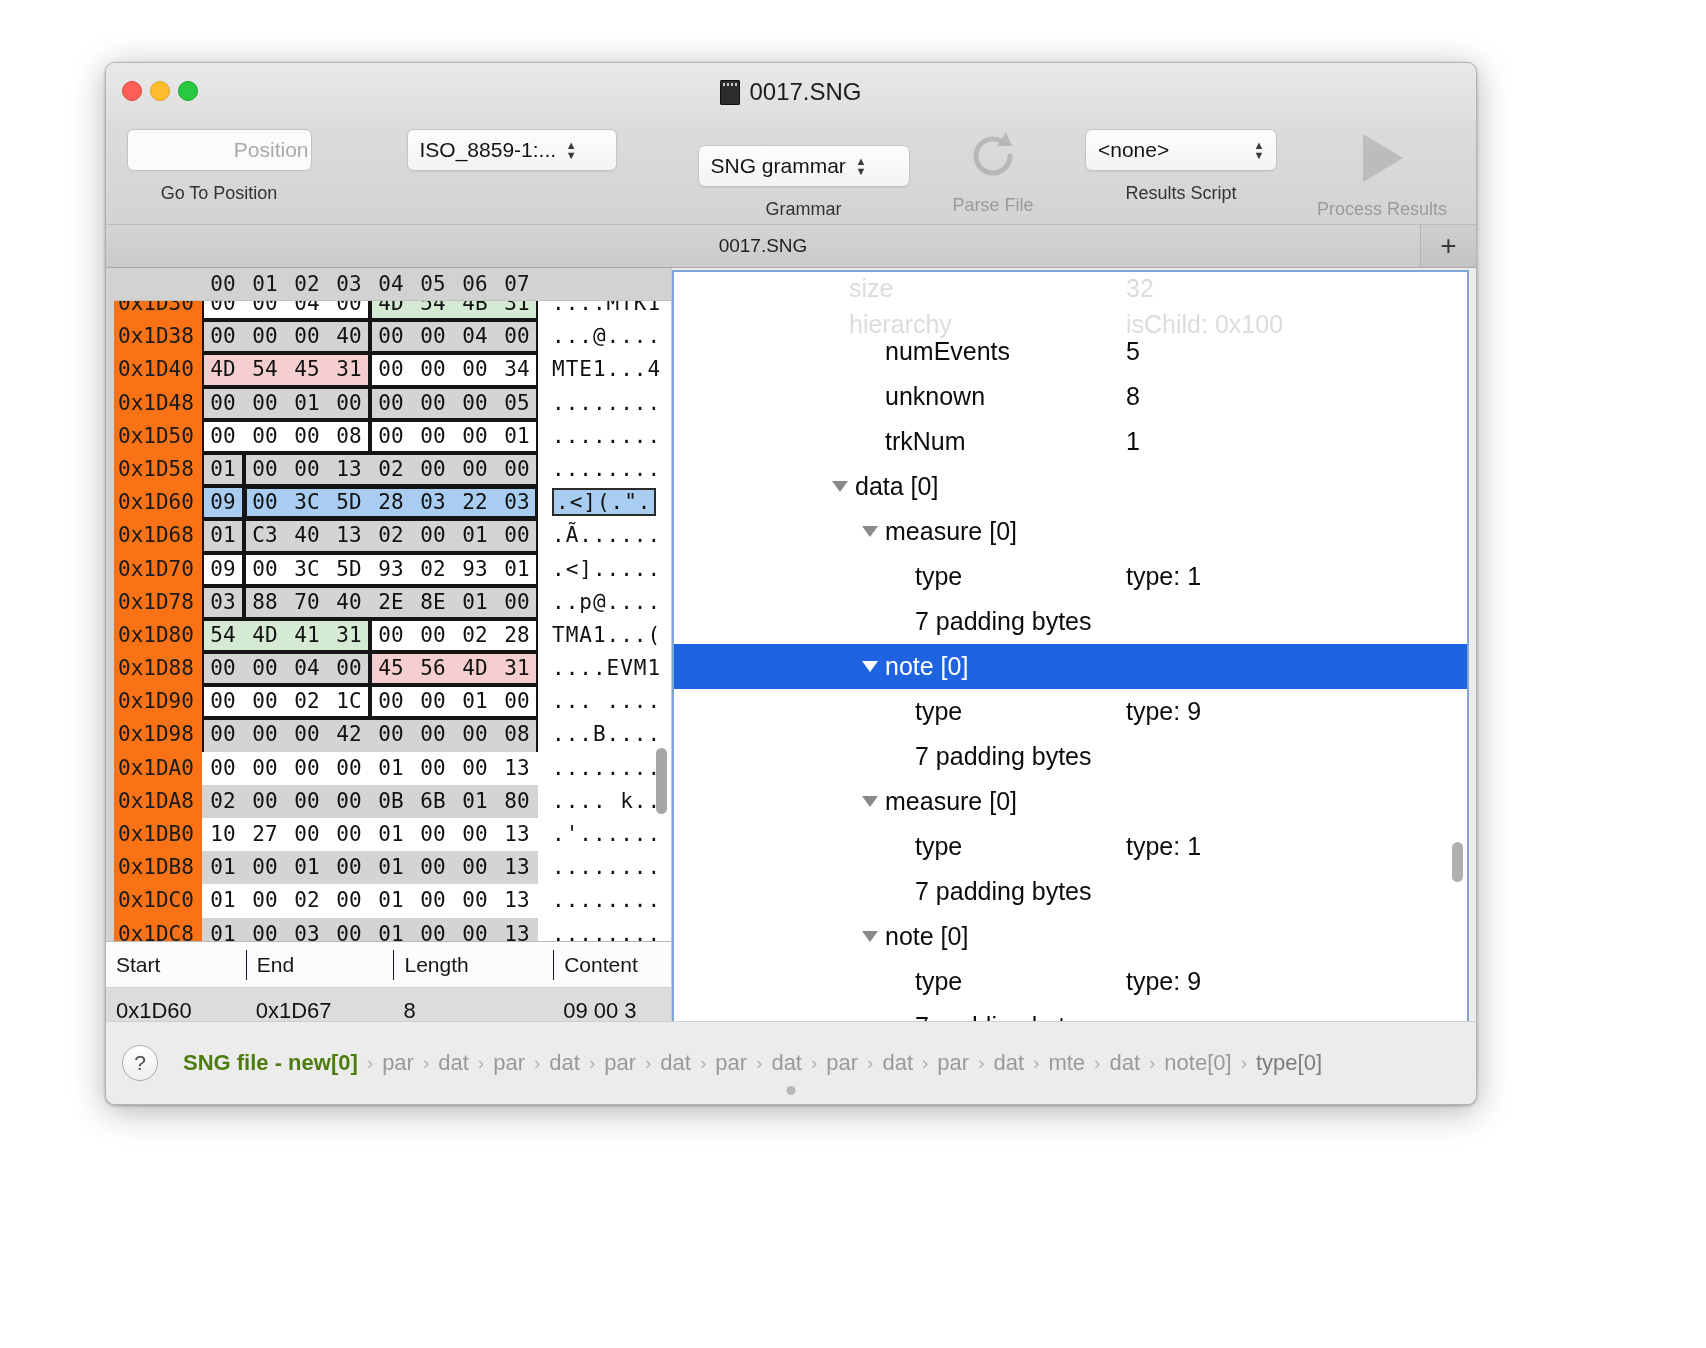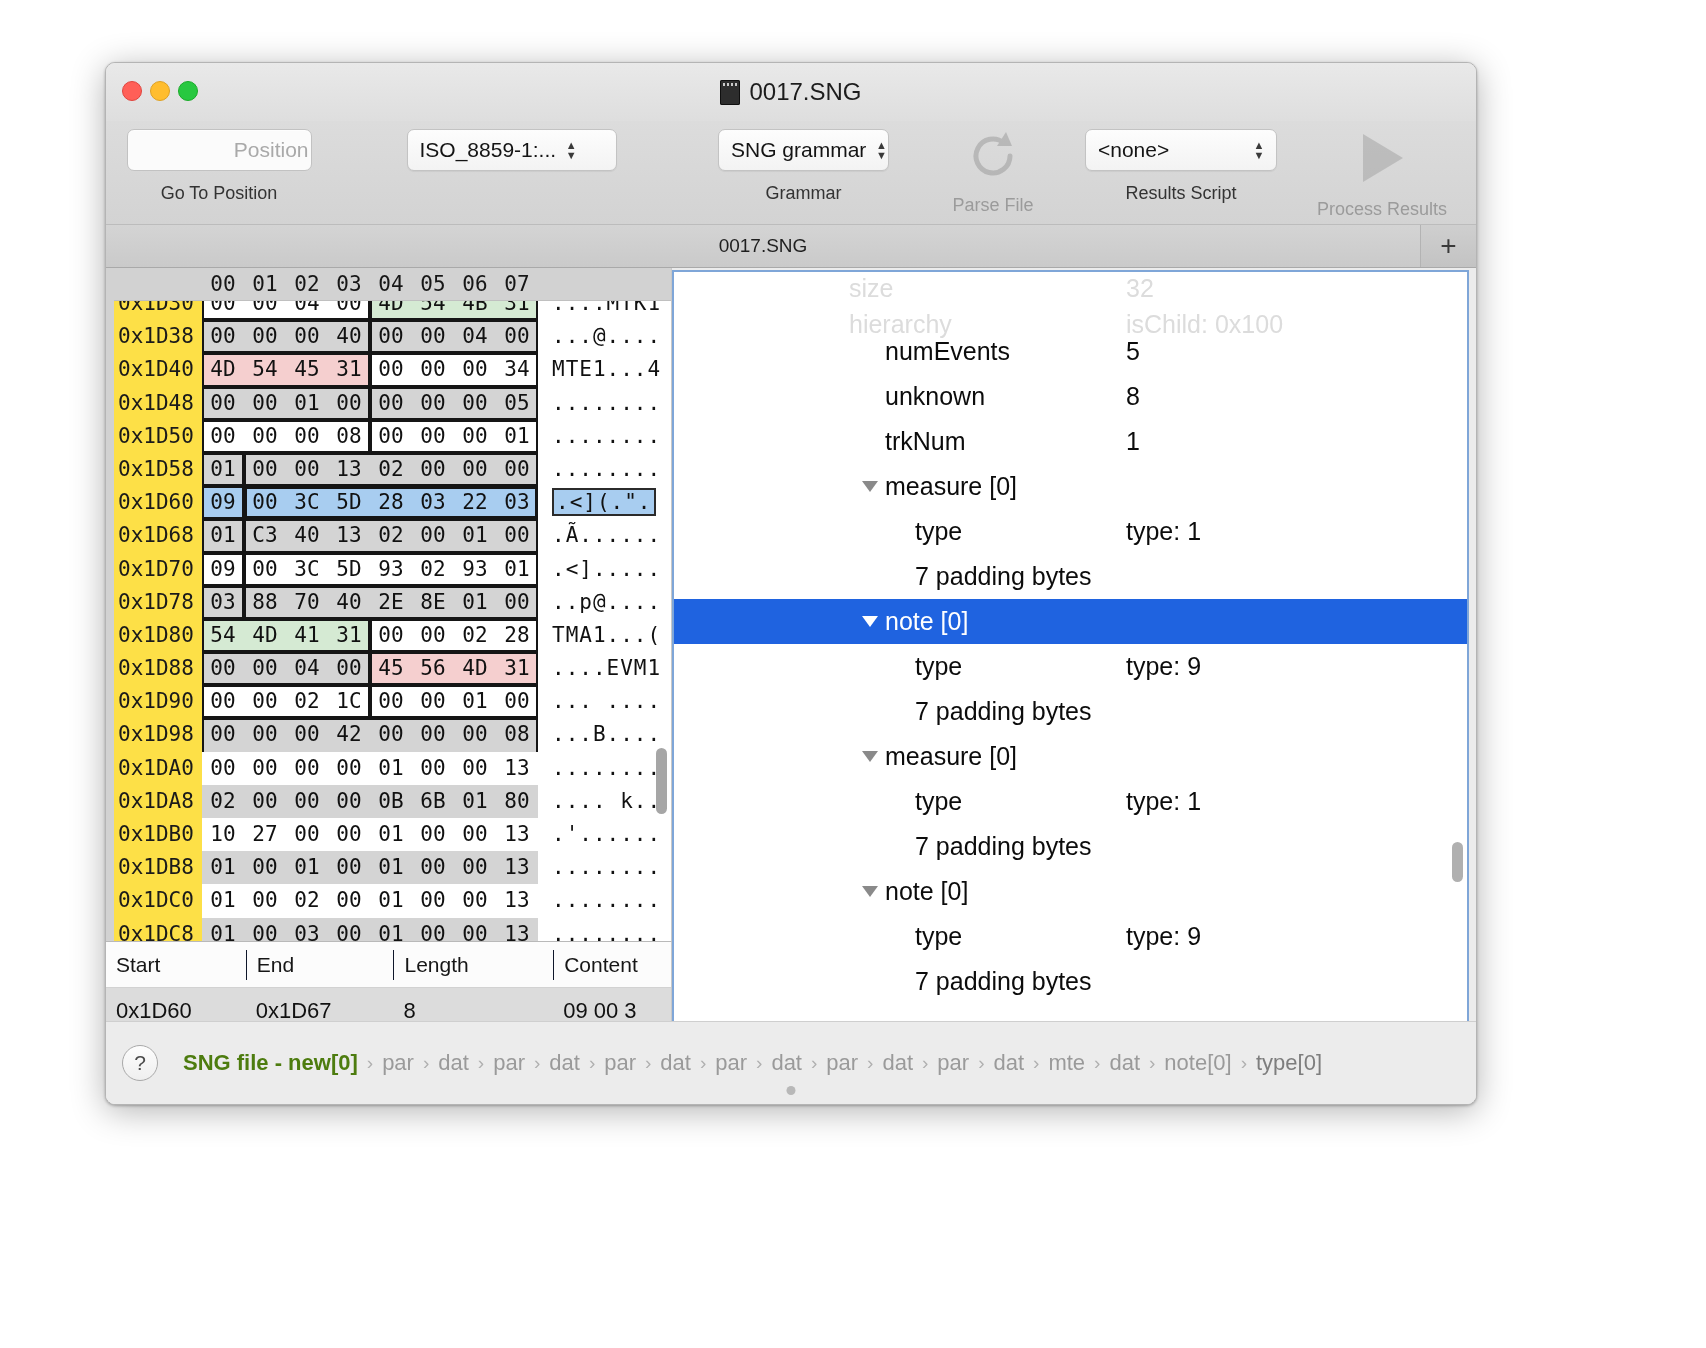--- a/index.html
+++ b/index.html
@@ -187,21 +187,21 @@
   }
   .hexrow {
     height: 33.2px;
     display: flex; align-items: center;
     font-family: "DejaVu Sans Mono", monospace;
     font-size: 21px; color: #111;
     position: relative;
   }
   .hex-addr {
     width: 88px;
-    background: #fde047;
+    background: #f97316;
     height: 33.2px; line-height: 33.2px;
     color: #1a1a1a;
     padding-left: 4px;
     flex: none;
   }
   .hex-bytes {
     display: flex; position: relative; flex: none;
   }
   .byte {
     width: 42px; text-align: center;
@@ -409,21 +409,21 @@
           <span class="lbl">ISO_8859-1:...</span>
           <span class="chev">
               <span>▲</span>
               <span>▼</span>
             </span>
         </div>
         <div class="tb-label">Encoding</div>
       </div>
 
       <div class="tb-group" style="width:215px; margin-left:72px;">
-        <div class="popup" style="width:171px;">
+        <div class="popup" style="width:212px;margin-top:16px;">
           <span class="lbl">SNG grammar</span>
           <span class="chev">
               <span>▲</span>
               <span>▼</span>
             </span>
         </div>
         <div class="tb-label">Grammar</div>
       </div>
 
       <div class="tb-group" style="width:140px; margin-left:12px;">
@@ -835,20 +835,27 @@
                 <div class="tval">8</div>
               </div>
               <div class="trow">
                 <div class="tname" style="padding-left: 188px;">
                   <span style="width: 23px; flex: 0 0 auto;"></span>
                   <span>trkNum</span>
                 </div>
                 <div class="tval">1</div>
               </div>
               <div class="trow">
+                <div class="tname" style="padding-left: 158px;">
+                  <span class="disc"></span>
+                  <span>data [0]</span>
+                </div>
+                <div class="tval"></div>
+              </div>
+              <div class="trow">
                 <div class="tname" style="padding-left: 188px;">
                   <span class="disc"></span>
                   <span>measure [0]</span>
                 </div>
                 <div class="tval"></div>
               </div>
               <div class="trow">
                 <div class="tname" style="padding-left: 218px;">
                   <span style="width: 23px; flex: 0 0 auto;"></span>
                   <span>type</span>

